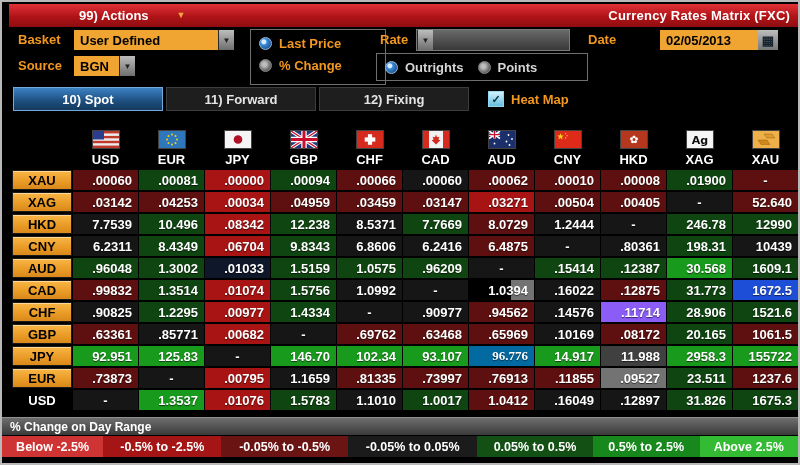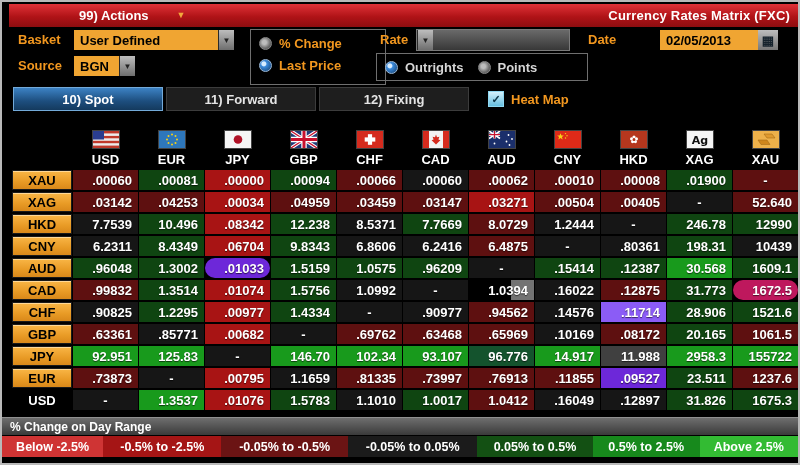--- a/index.html
+++ b/index.html
@@ -96,26 +96,26 @@
   </div>
 
   <span class="lbl" style="left:16px;top:31px">Source</span>
   <div class="sel amber" style="left:72px;top:29px;width:61px">
     <span class="txt">BGN</span>
     <span class="cbtn">▼</span>
   </div>
 
   <div class="groupbox" style="left:248px;top:2px;width:118px;height:50px;padding:2px 8px;">
     <div class="radio-row">
+      <span class="radio sel-on"></span>
+      <span class="radio-lab orange">Last Price</span>
+    </div>
+    <div class="radio-row">
       <span class="radio sel-off"></span>
       <span class="radio-lab orange">% Change</span>
-    </div>
-    <div class="radio-row">
-      <span class="radio sel-on"></span>
-      <span class="radio-lab orange">Last Price</span>
     </div>
   </div>
 
   <span class="lbl" style="left:378px;top:5px">Rate</span>
   <div class="sel grey" style="left:414px;top:2px;width:152px">
     <span class="cbtn">▼</span>
   </div>
   <div class="groupbox" style="left:374px;top:26px;width:194px;height:26px;display:flex;align-items:center;gap:14px;padding:0 8px;">
     <div class="radio-row">
       <span class="radio sel-on"></span>
@@ -333,41 +333,41 @@
       <div class="cell" style="background: rgb(22, 22, 22);">6.8606</div>
       <div class="cell" style="background: rgb(22, 22, 22);">6.2416</div>
       <div class="cell" style="background: rgb(94, 16, 16);">6.4875</div>
       <div class="cell dash" style="background: rgb(22, 22, 22);">-</div>
       <div class="cell" style="background: rgb(22, 22, 22);">.80361</div>
       <div class="cell" style="background: rgb(15, 69, 17);">198.31</div>
       <div class="cell" style="background: rgb(22, 22, 22);">10439</div>
       <div class="rlabel">AUD</div>
       <div class="cell" style="background: rgb(15, 69, 17);">.96048</div>
       <div class="cell" style="background: rgb(15, 69, 17);">1.3002</div>
-      <div class="cell" style="background: #6d28d9; border-radius: 10px;">.01033</div>
+      <div class="cell" style="background: #0f172a;">.01033</div>
       <div class="cell" style="background: rgb(15, 69, 17);">1.5159</div>
       <div class="cell" style="background: rgb(15, 69, 17);">1.0575</div>
       <div class="cell" style="background: rgb(15, 69, 17);">.96209</div>
       <div class="cell dash" style="background: rgb(22, 22, 22);">-</div>
       <div class="cell" style="background: rgb(15, 69, 17);">.15414</div>
       <div class="cell" style="background: rgb(15, 69, 17);">.12387</div>
       <div class="cell" style="background: rgb(24, 154, 28);">30.568</div>
       <div class="cell" style="background: rgb(15, 69, 17);">1609.1</div>
       <div class="rlabel">CAD</div>
       <div class="cell" style="background: rgb(94, 16, 16);">.99832</div>
       <div class="cell" style="background: rgb(15, 69, 17);">1.3514</div>
       <div class="cell" style="background: rgb(168, 20, 20);">.01074</div>
       <div class="cell" style="background: rgb(15, 69, 17);">1.5756</div>
       <div class="cell" style="background: rgb(22, 22, 22);">1.0992</div>
       <div class="cell dash" style="background: rgb(22, 22, 22);">-</div>
       <div class="cell" style="background: #737373; margin-left: 42px;">1.0394</div>
       <div class="cell" style="background: rgb(22, 22, 22);">.16022</div>
       <div class="cell" style="background: rgb(94, 16, 16);">.12875</div>
       <div class="cell" style="background: rgb(15, 69, 17);">31.773</div>
-      <div class="cell" style="background: #be185d; border-radius: 10px;">1672.5</div>
+      <div class="cell" style="background: #1d4ed8;">1672.5</div>
       <div class="rlabel">CHF</div>
       <div class="cell" style="background: rgb(22, 22, 22);">.90825</div>
       <div class="cell" style="background: rgb(15, 69, 17);">1.2295</div>
       <div class="cell" style="background: rgb(168, 20, 20);">.00977</div>
       <div class="cell" style="background: rgb(15, 69, 17);">1.4334</div>
       <div class="cell dash" style="background: rgb(22, 22, 22);">-</div>
       <div class="cell" style="background: rgb(22, 22, 22);">.90977</div>
       <div class="cell" style="background: rgb(94, 16, 16);">.94562</div>
       <div class="cell" style="background: rgb(22, 22, 22);">.14576</div>
       <div class="cell" style="background: #8b5cf6;">.11714</div>
@@ -385,35 +385,35 @@
       <div class="cell" style="background: rgb(94, 16, 16);">.08172</div>
       <div class="cell" style="background: rgb(15, 69, 17); padding-left: 44px;">20.165</div>
       <div class="cell" style="background: rgb(94, 16, 16);">1061.5</div>
       <div class="rlabel">JPY</div>
       <div class="cell" style="background: rgb(24, 154, 28);">92.951</div>
       <div class="cell" style="background: rgb(24, 154, 28);">125.83</div>
       <div class="cell dash" style="background: rgb(22, 22, 22);">-</div>
       <div class="cell" style="background: rgb(24, 154, 28);">146.70</div>
       <div class="cell" style="background: rgb(24, 154, 28);">102.34</div>
       <div class="cell" style="background: rgb(24, 154, 28);">93.107</div>
-      <div class="cell" style="background: #14532d;">96.776</div>
+      <div class="cell" style="background: #0369a1; font-family: Liberation Serif, serif;">96.776</div>
       <div class="cell" style="background: rgb(24, 154, 28);">14.917</div>
       <div class="cell" style="background: #404040;">11.988</div>
       <div class="cell" style="background: rgb(24, 154, 28);">2958.3</div>
       <div class="cell" style="background: rgb(24, 154, 28);">155722</div>
       <div class="rlabel">EUR</div>
       <div class="cell" style="background: rgb(94, 16, 16);">.73873</div>
       <div class="cell dash" style="background: rgb(22, 22, 22);">-</div>
       <div class="cell" style="background: rgb(168, 20, 20);">.00795</div>
       <div class="cell" style="background: rgb(22, 22, 22);">1.1659</div>
       <div class="cell" style="background: rgb(94, 16, 16);">.81335</div>
       <div class="cell" style="background: rgb(94, 16, 16);">.73997</div>
       <div class="cell" style="background: rgb(94, 16, 16);">.76913</div>
       <div class="cell" style="background: rgb(94, 16, 16);">.11855</div>
-      <div class="cell" style="background: #6d28d9;">.09527</div>
+      <div class="cell" style="background: #737373;">.09527</div>
       <div class="cell" style="background: rgb(15, 69, 17);">23.511</div>
       <div class="cell" style="background: rgb(94, 16, 16);">1237.6</div>
       <div class="rlabel plain">USD</div>
       <div class="cell dash" style="background: rgb(22, 22, 22);">-</div>
       <div class="cell" style="background: rgb(24, 154, 28);">1.3537</div>
       <div class="cell" style="background: rgb(168, 20, 20);">.01076</div>
       <div class="cell" style="background: rgb(15, 69, 17);">1.5783</div>
       <div class="cell" style="background: rgb(22, 22, 22);">1.1010</div>
       <div class="cell" style="background: rgb(15, 69, 17);">1.0017</div>
       <div class="cell" style="background: rgb(94, 16, 16);">1.0412</div>

